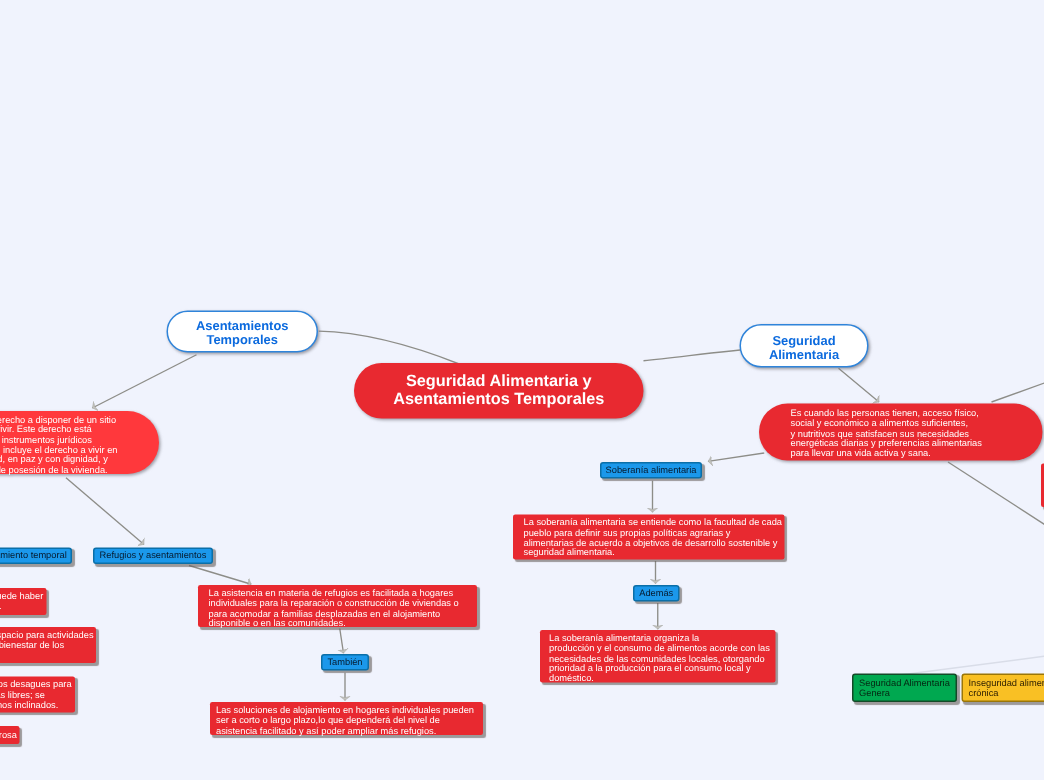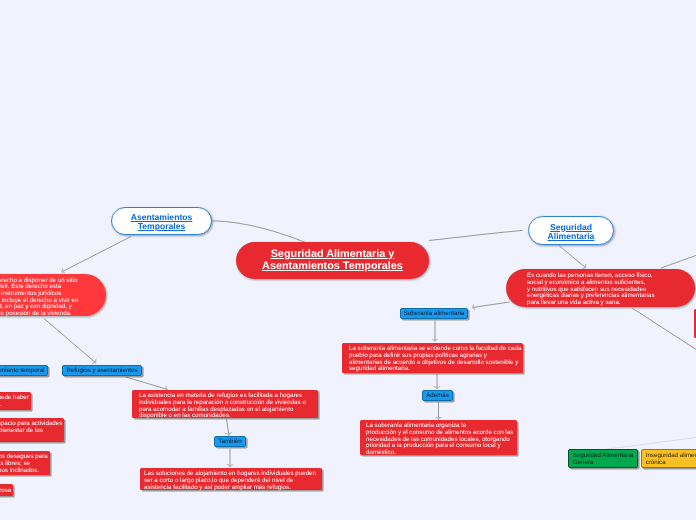--- a/index.html
+++ b/index.html
@@ -2,21 +2,21 @@
 <html><head>
 <meta charset="utf-8">
 <style>
   html,body{margin:0;padding:0;}
   body{width:696px;height:520px;overflow:hidden;background:#f0f3fd;
        font-family:"Liberation Sans",sans-serif;position:relative;
        -webkit-font-smoothing:antialiased;text-rendering:geometricPrecision;}
   #canvas{position:absolute;left:0;top:0;width:696px;height:520px;overflow:hidden;transform:translateZ(0);}
   svg.links{position:absolute;left:0;top:0;width:696px;height:520px;}
   .node{position:absolute;box-sizing:border-box;}
-  .pill{border-radius:999px;text-decoration:underline;}
+  .pill{border-radius:999px;}
   .topic{background:#ffffff;border:1.6px solid #2f84da;color:#0b6ade;font-weight:bold;
          display:flex;align-items:center;justify-content:center;text-align:center;
          line-height:8.8px;font-size:8.6px;padding-top:2px;
          filter:drop-shadow(1.2px 1.6px 1.1px rgba(120,120,130,.75));}
   .mainred{background:#e82930;color:#fff;font-weight:bold;display:flex;align-items:center;
            justify-content:center;text-align:center;line-height:11.7px;font-size:10.85px;
            filter:drop-shadow(1.2px 1.6px 1.1px rgba(120,120,130,.7));}
   .bigred{background:#e82930;color:#fff;
           filter:drop-shadow(1.2px 1.6px 1.1px rgba(120,120,130,.7));}
   .redbox{background:#e82930;color:#fff;
@@ -66,21 +66,21 @@
 </svg>
 
 <div class="node topic pill" style="left:111px;top:207px;width:101px;height:28px;">
   <span class="ml">Asentamientos<br>Temporales</span>
 </div>
 
 <div class="node mainred pill" style="left:236px;top:242px;width:193px;height:37px;">
   <span class="ml">Seguridad Alimentaria y<br>Asentamientos Temporales</span>
 </div>
 
-<div class="node topic pill" style="left:528px;top:216px;width:86px;height:29px;">
+<div class="node topic pill" style="left:493px;top:216px;width:86px;height:29px;">
   <span class="ml">Seguridad<br>Alimentaria</span>
 </div>
 
 <div class="node bigred pill" style="left:-130px;top:274px;width:236px;height:42px;background:#ff383c;">
   <div class="lines">
         <div style="left: 109px; top: 3.7px;">Es el derecho a disponer de un sitio</div>
         <div style="left: 108.2px; top: 10.3px;">donde vivir. Este derecho está</div>
         <div style="left: 99.1px; top: 16.9px;">definido en instrumentos jurídicos</div>
         <div style="left: 83.5px; top: 23.5px;">internacionales e incluye el derecho a vivir en</div>
         <div style="left: 104.5px; top: 30.1px;">seguridad, en paz y con dignidad, y</div>

